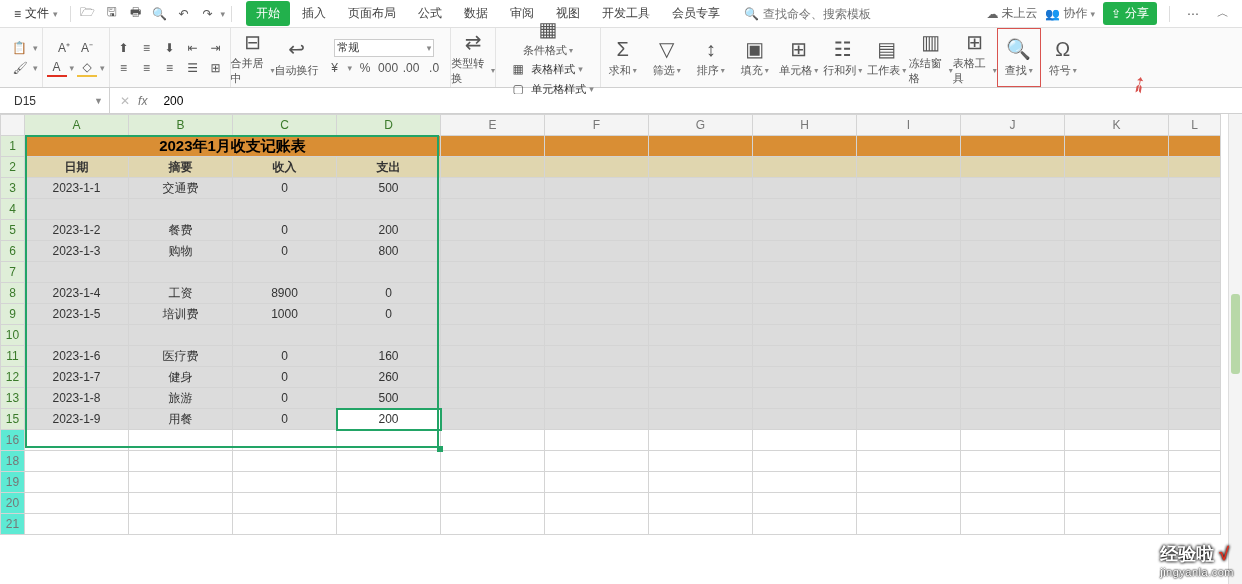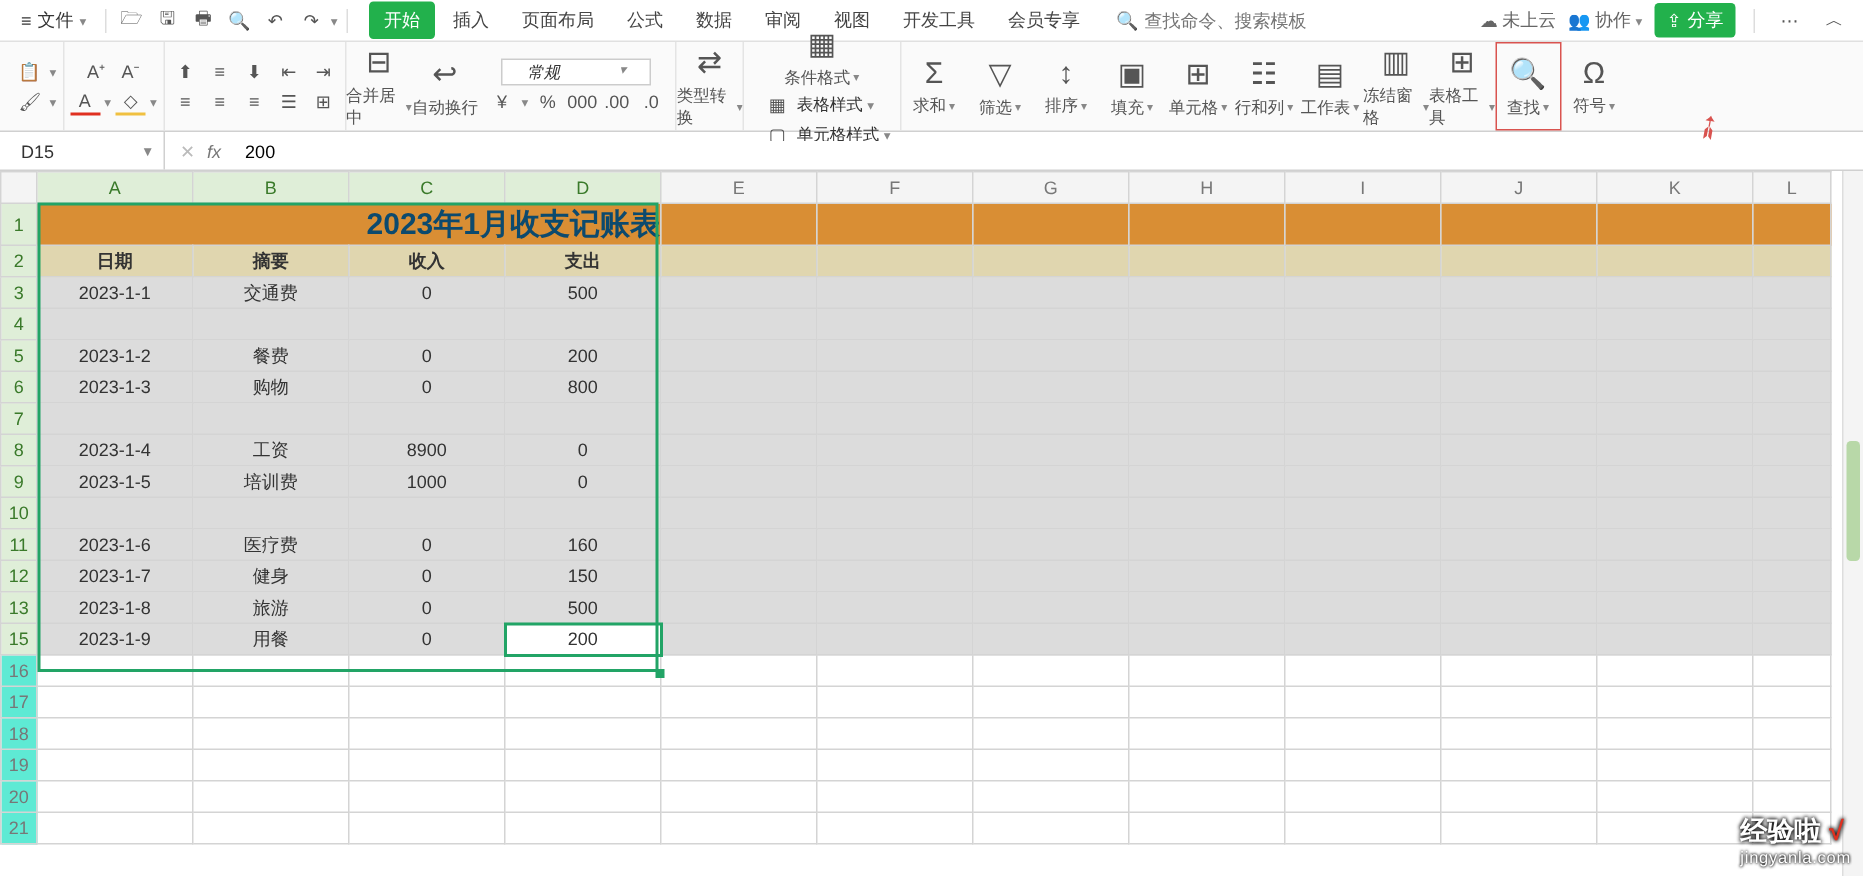--- a/index.html
+++ b/index.html
@@ -22,21 +22,21 @@
   
   .ribbon { display:flex; align-items:center; height:60px; border-bottom:1px solid #d0d0d0; padding:0 6px; gap:0; background:#fafafa; }
   .ribbon-group { display:flex; flex-direction:column; align-items:center; padding:0 6px; border-right:1px solid #e4e4e4; height:100%; justify-content:center; gap:2px; }
   .ribbon-group.narrow { padding:0 4px; }
   .ribbon-row { display:flex; gap:3px; align-items:center; }
   .rbtn { width:20px; height:18px; display:flex; align-items:center; justify-content:center; color:#555; cursor:pointer; }
   .big-btn { display:flex; flex-direction:column; align-items:center; justify-content:center; width:44px; height:100%; cursor:pointer; gap:2px; }
   .big-btn .bicon { font-size:20px; color:#555; }
   .big-btn .blabel { font-size:11px; color:#555; display:flex; align-items:center; gap:1px; }
   .dd { font-size:8px; margin-left:1px; color:#888; }
-  .combo { border:1px solid #ccc; padding:1px 16px; font-size:11px; height:18px; display:flex; align-items:flex-start; background:#fff;font-style:italic; }
+  .combo { border:1px solid #ccc; padding:1px 2px; font-size:11px; height:18px; display:flex; align-items:center; background:#fff; }
   .find-highlight { border:1px solid #d9534f; }
   .arrow-to-find { position:absolute; top:72px; left:1130px; color:#d9534f; font-size:22px; pointer-events:none; transform:rotate(-35deg); }
 
   
   .formula-bar { display:flex; align-items:center; height:26px; border-bottom:1px solid #d0d0d0; }
   .name-box { width:110px; border-right:1px solid #d0d0d0; height:100%; display:flex; align-items:center; padding:0 32px 0 14px; position:relative; }
   .name-box .dd2 { position:absolute; right:6px; color:#888; font-size:9px; }
   .fx-area { display:flex; align-items:center; gap:8px; padding:0 10px; }
   .fx-area .fx { font-style:italic; color:#777; }
   .formula-input { border:none; outline:none; font-size:12px; flex:1; padding:0 6px; }
@@ -47,21 +47,21 @@
   .sheet th, .sheet td { border:1px solid #d4d4d4; height:21px; text-align:center; font-size:12px; font-weight:normal; }
   .sheet thead th { background:#f4f4f4; color:#777; font-weight:normal; }
   .sheet thead th.sel { background:#dfeed8; color:#3a7a2a; }
   .sheet tbody th.rowh { background:#5eead4; color:#777; width:24px; font-weight:normal; }
   .sheet tbody th.rowh.sel { background:#dfeed8; color:#3a7a2a; }
   .corner { width:24px; background:#f4f4f4; }
   
   .colA{width:104px}.colB{width:104px}.colC{width:104px}.colD{width:104px}
   .colE,.colF,.colG,.colH,.colI,.colJ,.colK{width:104px}.colL{width:52px}
   
-  .title-row td { background:#d98e34; color:#0c4a6e; font-size:20px; font-weight:bold;text-align:right; }
+  .title-row td { background:#d98e34; color:#000000; font-size:15px; font-weight:bold; }
   .head-row td { background:#e0d6af; font-weight:bold; }
   .data-area td { background:#dcdcdc; }
   .active-cell { background:#fff !important; outline:2px solid #22a466; outline-offset:-1px; }
   
   .sel-border { position:absolute; border:2px solid #22a466; pointer-events:none; }
   .sel-corner { position:absolute; width:6px; height:6px; background:#22a466; pointer-events:none; }
   
   .vscroll { position:absolute; right:0; top:0; bottom:0; width:14px; background:#f4f4f4; border-left:1px solid #ddd; }
   .vscroll .thumb { position:absolute; left:2px; right:2px; top:180px; height:80px; background:#b8d8a8; border-radius:3px; }
   
@@ -494,21 +494,21 @@
           <td></td>
           <td></td>
           <td></td>
           <td></td>
         </tr>
         <tr class="data-area">
           <th class="rowh sel">12</th>
           <td>2023-1-7</td>
           <td>健身</td>
           <td>0</td>
-          <td>150</td>
+          <td>260</td>
           <td></td>
           <td></td>
           <td></td>
           <td></td>
           <td></td>
           <td></td>
           <td></td>
           <td></td>
         </tr>
         <tr class="data-area">
@@ -536,35 +536,20 @@
           <td></td>
           <td></td>
           <td></td>
           <td></td>
           <td></td>
           <td></td>
           <td></td>
         </tr>
         <tr>
           <th class="rowh">16</th>
-          <td></td>
-          <td></td>
-          <td></td>
-          <td></td>
-          <td></td>
-          <td></td>
-          <td></td>
-          <td></td>
-          <td></td>
-          <td></td>
-          <td></td>
-          <td></td>
-        </tr>
-        <tr>
-          <th class="rowh">17</th>
           <td></td>
           <td></td>
           <td></td>
           <td></td>
           <td></td>
           <td></td>
           <td></td>
           <td></td>
           <td></td>
           <td></td>

